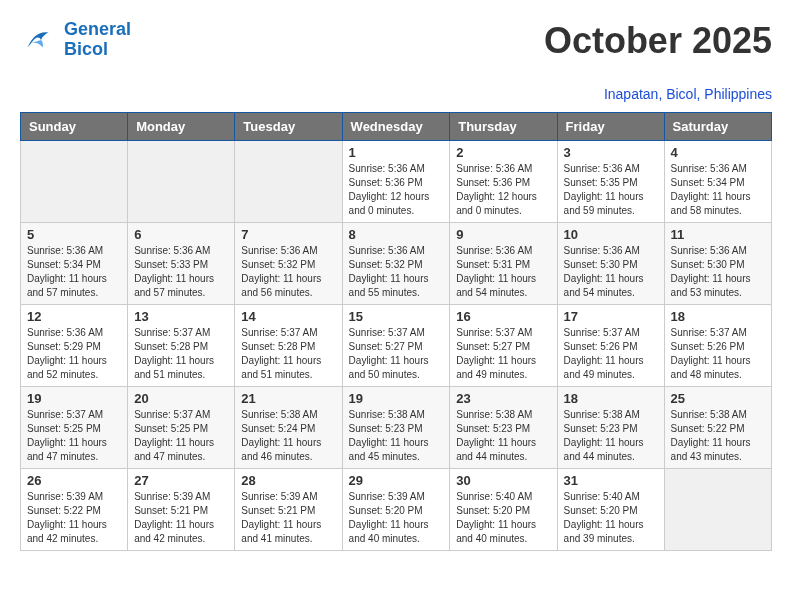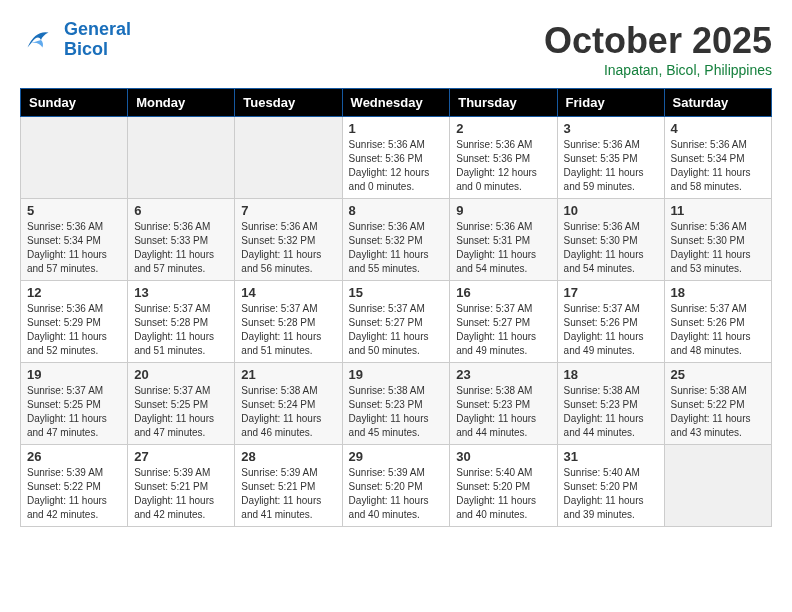--- a/index.html
+++ b/index.html
@@ -37,29 +37,30 @@
     .title-block {
       text-align: right;
     }
     .month-title {
       font-size: 36px;
       font-weight: bold;
       color: #333;
     }
     .subtitle {
       font-size: 14px;
-      color: #15803d;
+      color: #1d4ed8;
+      margin-top: 24px;
     }
     .calendar {
       width: 100%;
       border-collapse: collapse;
       border: 1px solid #ccc;
     }
     .calendar th {
-      background: #000000;
+      background: #737373;
       color: #fff;
       font-size: 13px;
       font-weight: bold;
       text-align: left;
       padding: 6px 8px;
       border: 1px solid #1558a0;
     }
     .calendar td {
       vertical-align: top;
       border: 1px solid #ccc;

